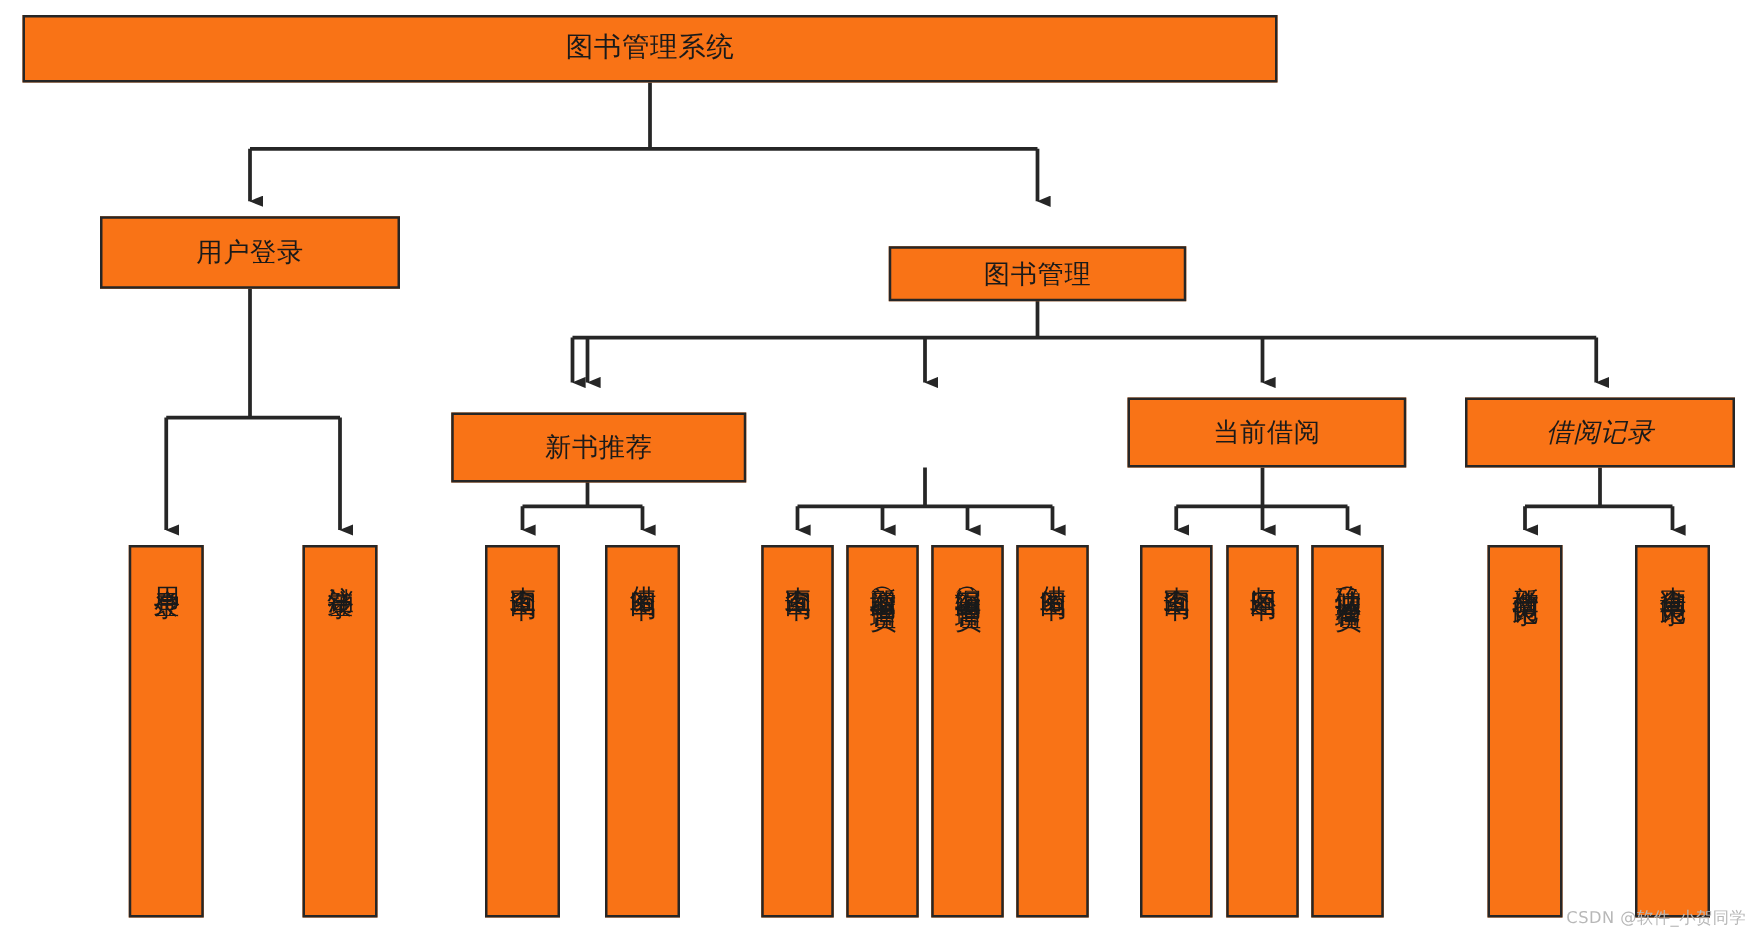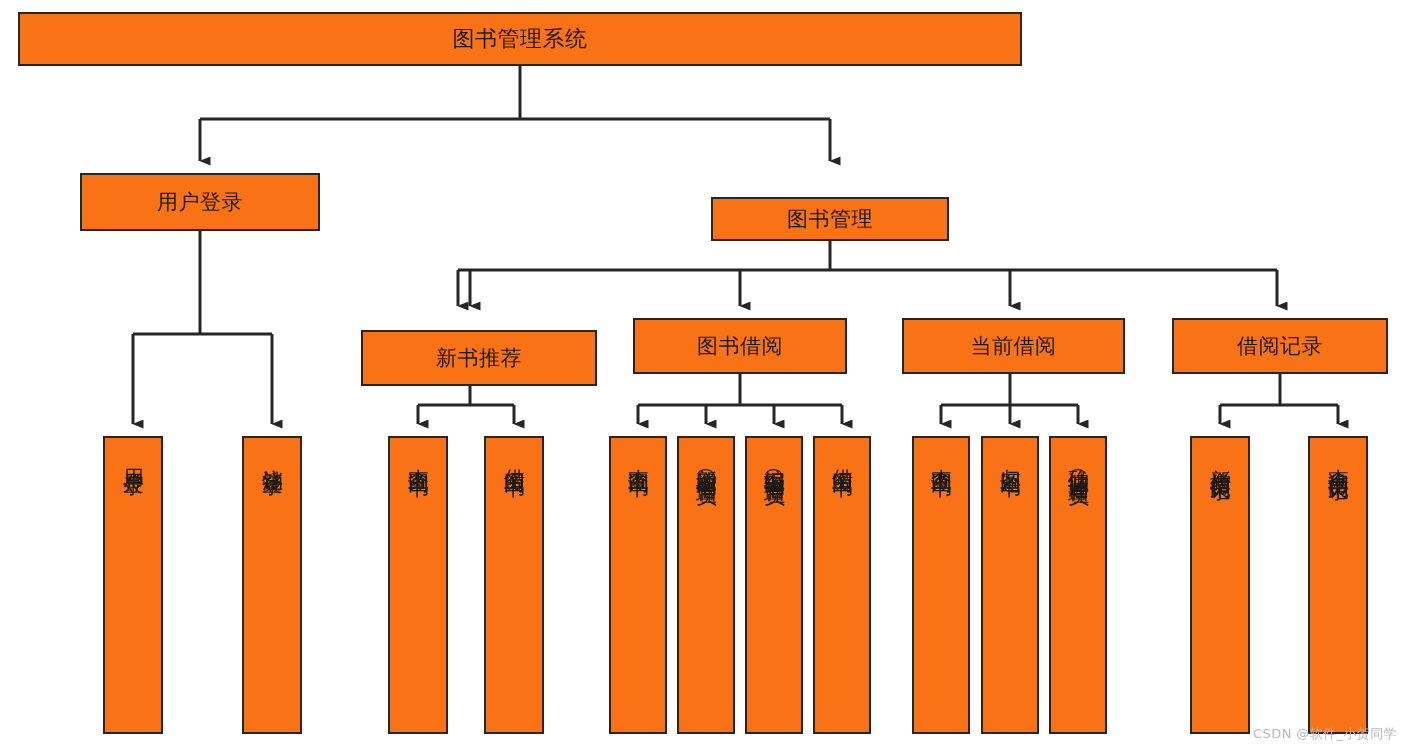--- a/index.html
+++ b/index.html
@@ -123,27 +123,24 @@
   <div class="node horiz" style="left: 80px; top: 173px; width: 240px; height: 58px;">
     <span class="label">用户登录</span>
   </div>
   <div class="node horiz" style="left: 711px; top: 173px; width: 238px; height: 44px; margin-top: 24px;">
     <span class="label">图书管理</span>
   </div>
 
   <div class="node horiz" style="left: 361px; top: 330px; width: 236px; height: 56px;">
     <span class="label">新书推荐</span>
   </div>
-  <div class="node horiz" style="left: 633px; top: 318px; width: 214px; height: 56px;">
-    <span class="label">图书借阅</span>
-  </div>
   <div class="node horiz" style="left: 902px; top: 318px; width: 223px; height: 56px;">
     <span class="label">当前借阅</span>
   </div>
-  <div class="node horiz" style="left: 1172px; top: 318px; width: 216px; height: 56px;">
+  <div class="node horiz" style="left: 1172px; top: 318px; width: 216px; height: 56px; font-style: italic;">
     <span class="label">借阅记录</span>
   </div>
 
   <div class="node vert" style="left: 103px; top: 436px; width: 60px; height: 298px;">
     <span class="label">用户登录</span>
   </div>
   <div class="node vert" style="left: 242px; top: 436px; width: 60px; height: 298px;">
     <span class="label">注销登录</span>
   </div>
   <div class="node vert" style="left: 388px; top: 436px; width: 60px; height: 298px;">

